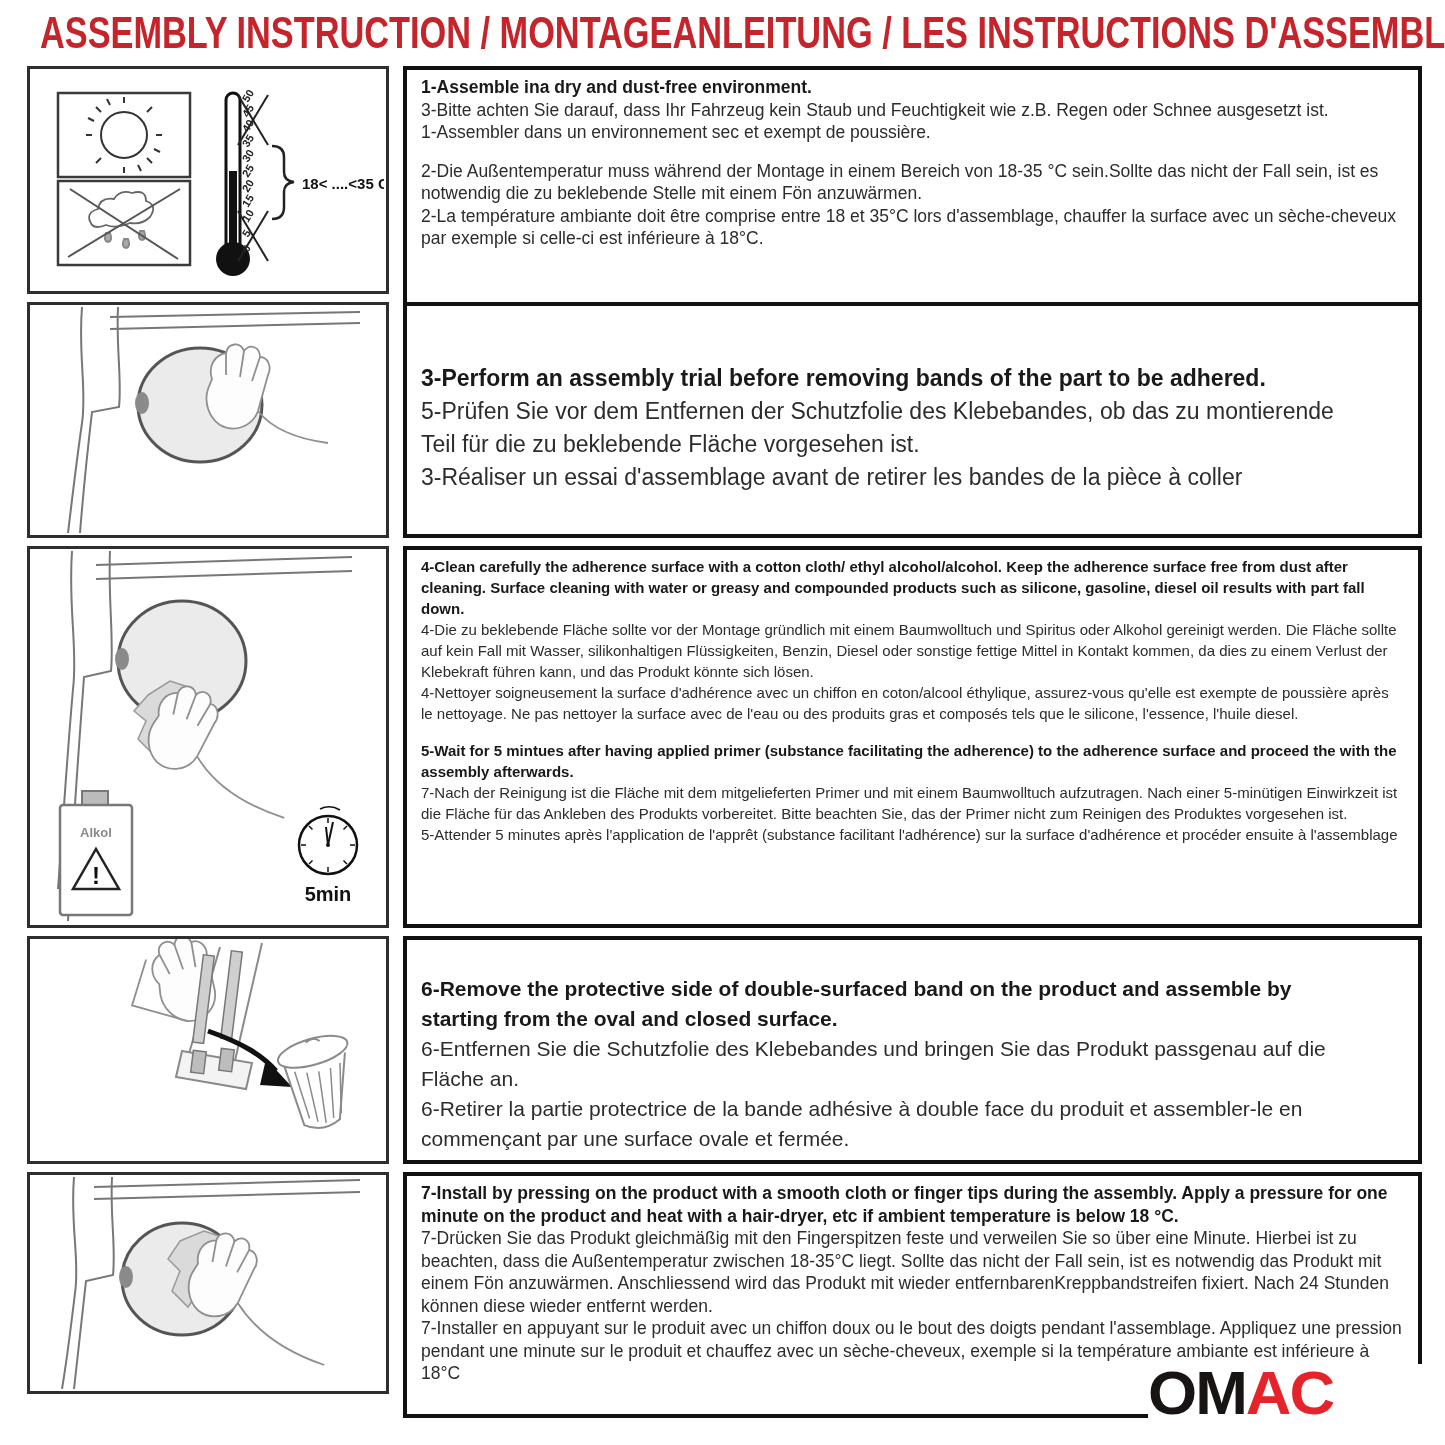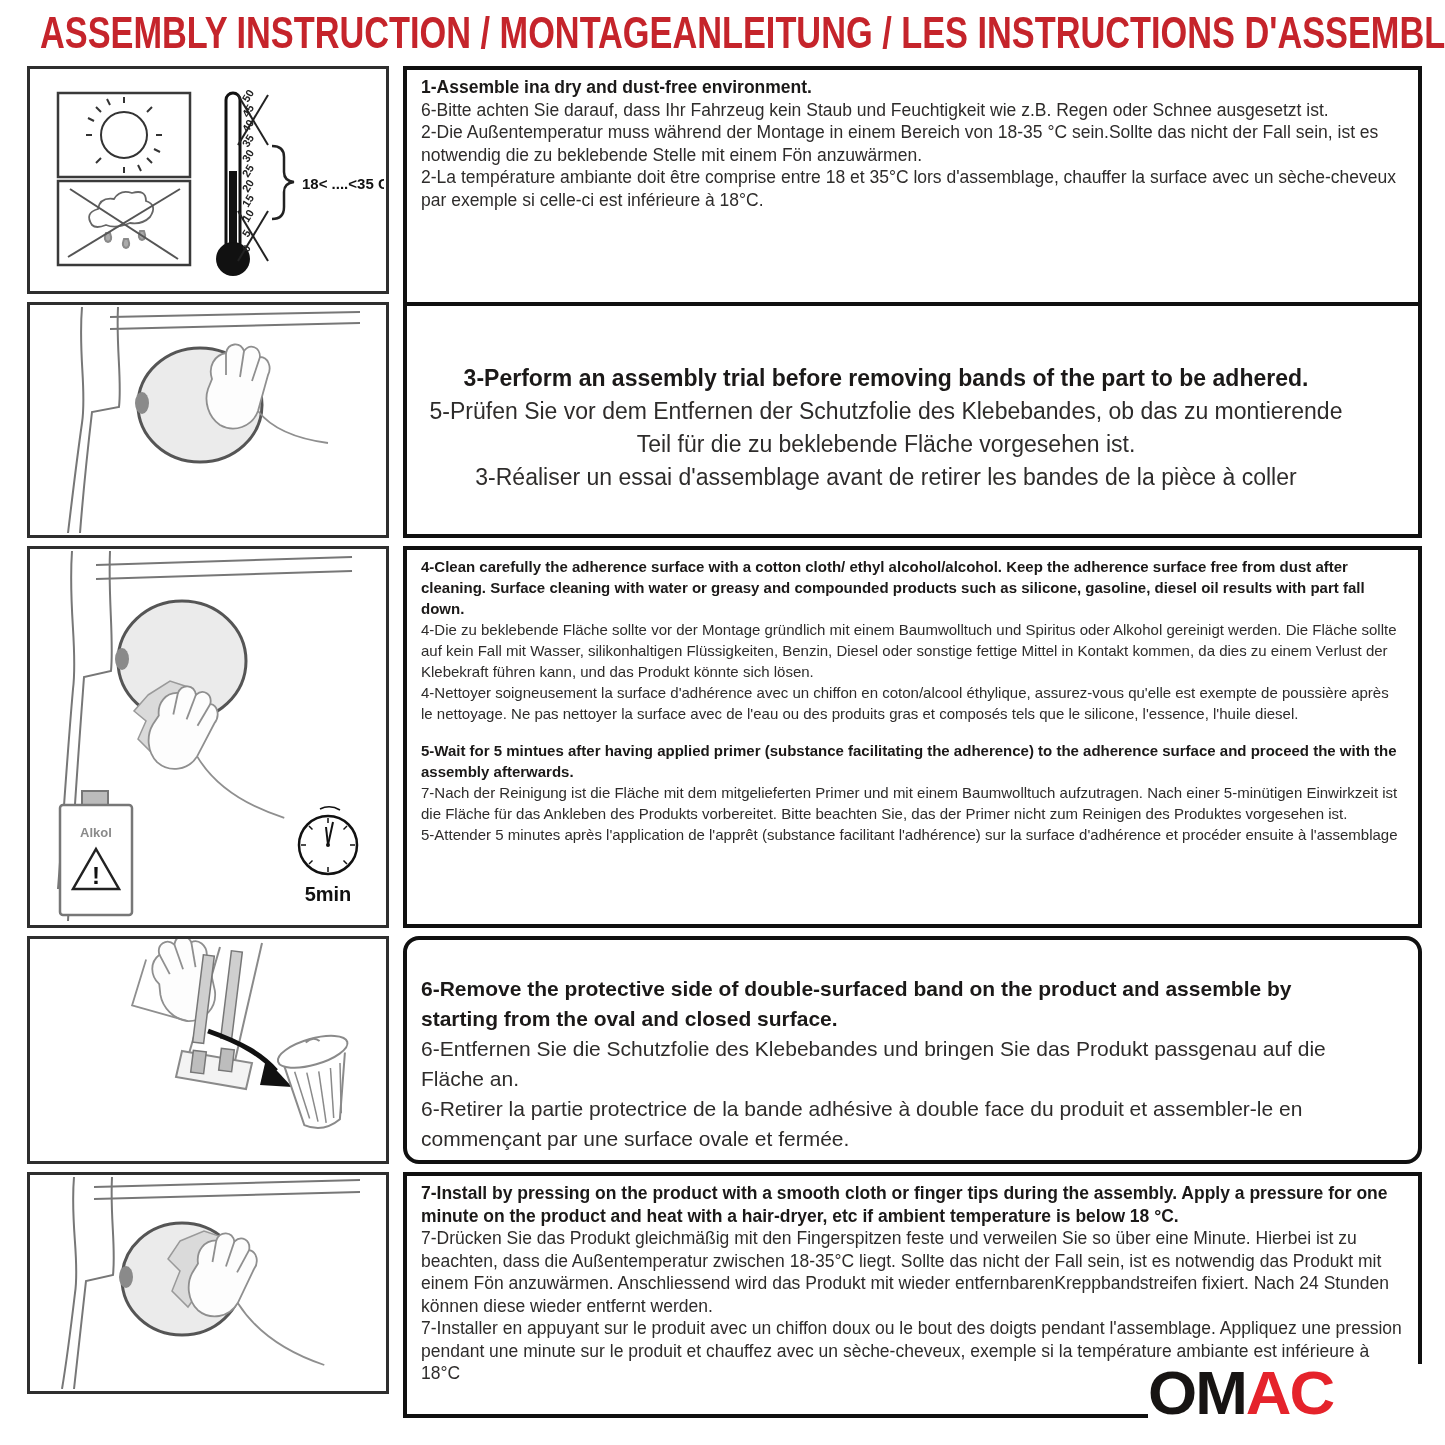--- a/index.html
+++ b/index.html
@@ -22,22 +22,22 @@
     border:4px solid #101010; background:#fff;
     padding:6px 14px 0 14px; overflow:hidden;
   }
   .block { margin:0 0 16px 0; }
   .en { font-weight:700; color:#1b1918; }
   .sz-s  { font-size:17.5px; line-height:22.5px; }
   .sz-s3 { font-size:15px; line-height:21px; }
   .sz-m  { font-size:21px;  line-height:30px; }
   .sz-l  { font-size:23px;  line-height:33px; }
   .tb2 { padding-top:56px; }
-  .tb2 p { max-width:930px;text-align:center; }
-  .tb4 { padding-top:34px;border-radius:16px; }
+  .tb2 p { max-width:930px; }
+  .tb4 { padding-top:34px; }
   .tb4 p { max-width:930px; }
   .tb5 p { max-width:1000px; }
   .logo {
     position:absolute; left:1148px; top:1364px; width:296px; height:58px;
     background:#fff; display:flex; align-items:center; justify-content:flex-start;
     font-weight:900; font-size:62px; line-height:58px; letter-spacing:-2px;
     transform:scaleX(1.02); transform-origin:left center;
   }
   .logo .black { color:#171413; }
   .logo .red   { color:#e5232b; }
@@ -110,21 +110,22 @@
           <line x1="208" y1="142" x2="238" y2="192"></line>
             <line x1="238" y1="142" x2="208" y2="192"></line>
         </g>
         <path d="M242,77 Q254,77 254,88 L254,103 Q254,112 264,113 Q254,114 254,123 L254,138 Q254,150 242,150" fill="none" stroke="#222" stroke-width="2.5"></path>
         <text x="272" y="120" font-size="15" font-weight="700" fill="#111">18&lt; ....&lt;35 C</text>
       </g>
     </svg>
   </div>
   <div class="textbox sz-s" style="top:66px;height:296px;">
     <p class="en block" style="margin-bottom:0;">1-Assemble ina dry and dust-free environment.</p>
-    <p>6-Bitte achten Sie darauf, dass Ihr Fahrzeug kein Staub und Feuchtigkeit wie z.B. Regen oder Schnee ausgesetzt ist.</p>
+    <p>3-Bitte achten Sie darauf, dass Ihr Fahrzeug kein Staub und Feuchtigkeit wie z.B. Regen oder Schnee ausgesetzt ist.</p>
+    <p class="block">1-Assembler dans un environnement sec et exempt de poussière.</p>
     <p>2-Die Außentemperatur muss während der Montage in einem Bereich von 18-35 °C  sein.Sollte das nicht der Fall sein, ist es notwendig die zu beklebende Stelle mit einem Fön anzuwärmen.</p>
     <p>2-La température ambiante doit être comprise entre 18 et 35°C lors d'assemblage, chauffer la surface avec un sèche-cheveux par exemple si celle-ci est inférieure à 18°C.</p>
   </div>
 
   <div class="figbox" style="top:302px;height:236px;">
     <svg width="354" height="228" viewBox="0 0 354 228">
       <g stroke="#777" stroke-width="2" fill="none">
         <path d="M80,12 L330,7"></path>
           <path d="M80,24 L330,18"></path>
         <path d="M52,2 C48,50 57,85 52,118 C46,160 42,195 38,228"></path>

